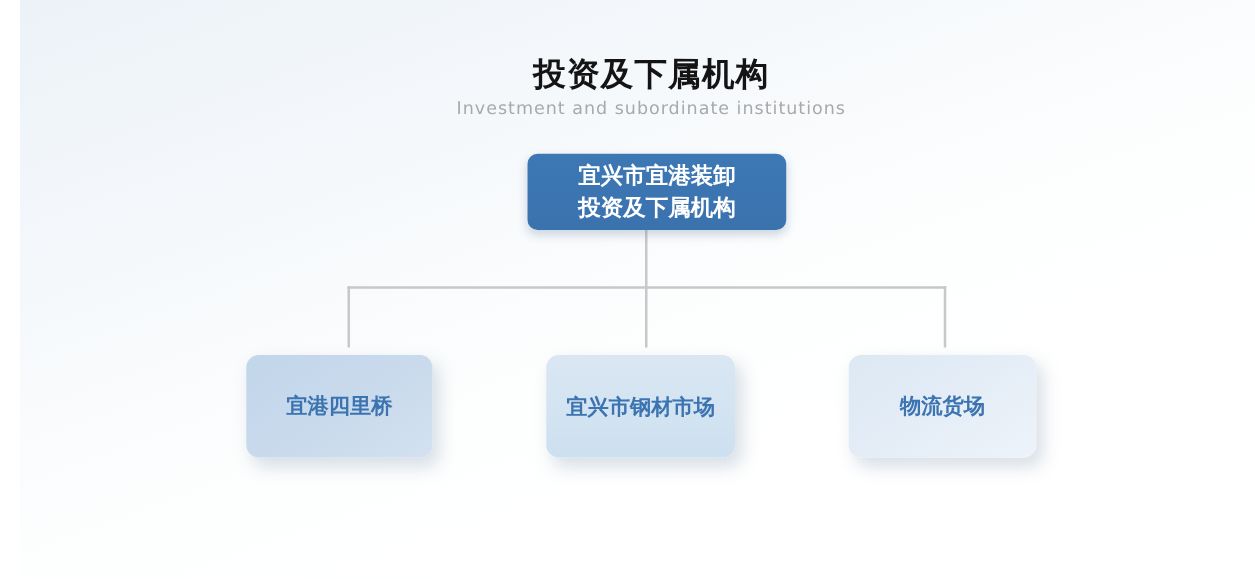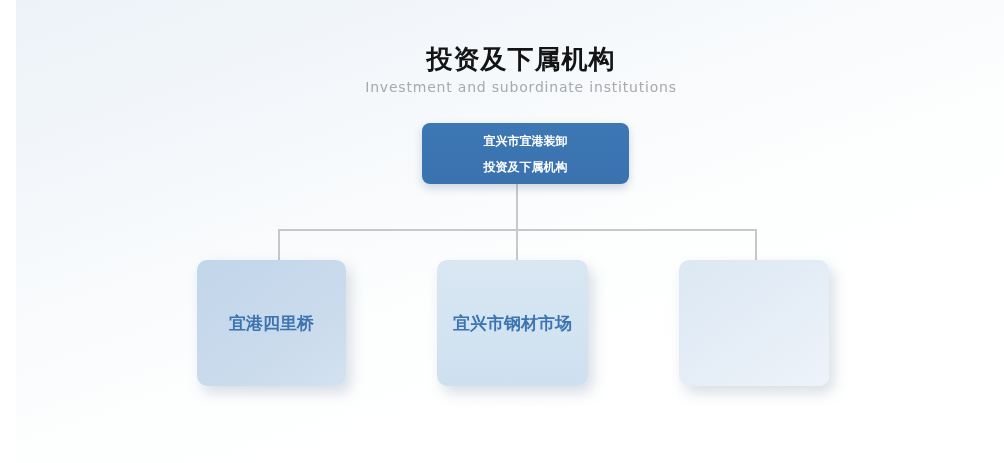--- a/index.html
+++ b/index.html
@@ -50,27 +50,27 @@
     font-weight: bold;
   }
   .node-root {
     left: 406px;
     top: 123px;
     width: 207px;
     height: 61px;
     background: linear-gradient(180deg, #3d78b4 0%, #3a72ae 100%);
     border-radius: 8px;
     color: #ffffff;
-    font-size: 12px;
+    font-size: 18px;
     line-height: 26px;
     box-shadow: 0 4px 8px rgba(100, 125, 155, 0.30);
   }
   .node-child {
-    top: 260px;
-    height: 126px;
+    top: 284px;
+    height: 82px;
     border-radius: 10px;
     color: #3b74b1;
     font-size: 17px;
     line-height: 33px;
     box-shadow: 5px 7px 14px rgba(125, 148, 172, 0.30);
   }
   .node-child-1 {
     left: 181px;
     width: 149px;
     background: linear-gradient(145deg, #c2d6ea 0%, #c9daec 55%, #d3e1f0 100%);
@@ -121,15 +121,16 @@
 
   <div class="node node-child node-child-1">
     <span class="node-line">宜港四里桥</span>
   </div>
 
   <div class="node node-child node-child-2">
     <span class="node-line">宜兴市钢材市场</span>
   </div>
 
   <div class="node node-child node-child-3">
+    <span class="node-line">物流货场</span>
   </div>
 
 </div>
 
 </body></html>

